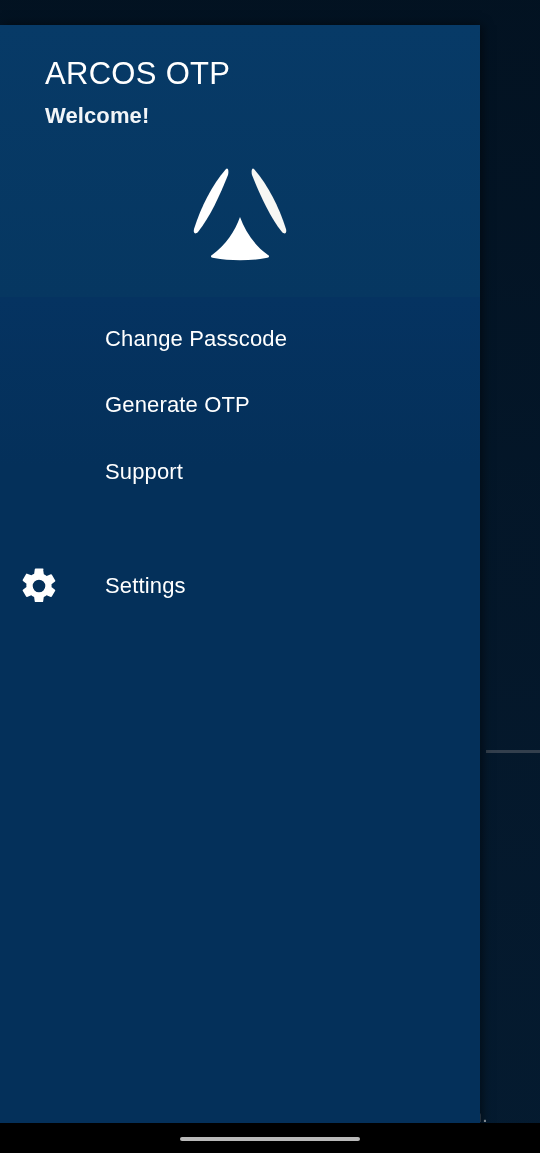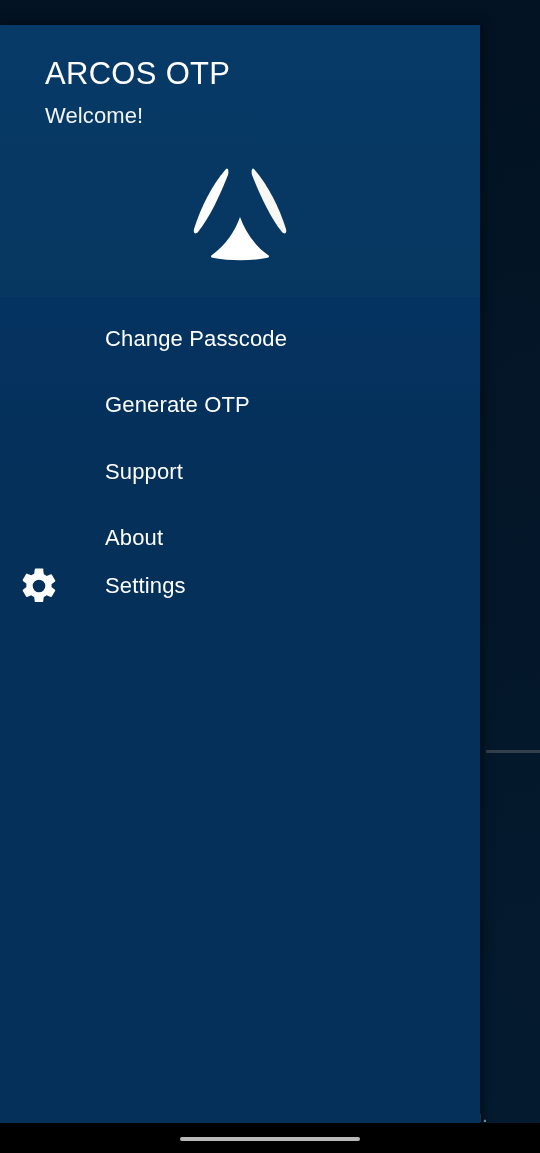--- a/index.html
+++ b/index.html
@@ -91,21 +91,21 @@
     letter-spacing: .3px;
     white-space: nowrap;
   }
   #welcome-text {
     position: absolute;
     left: 45px;
     top: 76px;
     font-size: 22px;
     line-height: 30px;
     color: #f2f5f8;
-    font-weight: 400;
+    font-weight: 700;
     letter-spacing: .1px;
     white-space: nowrap;
   }
 
   #brand-logo {
     position: absolute;
     left: 190px;
     top: 138px;
     width: 100px;
     height: 106px;
@@ -214,23 +214,20 @@
       </div>
 
       <div class="menu-item" id="item-1">
         <span class="menu-label">Generate OTP</span>
       </div>
 
       <div class="menu-item" id="item-2">
         <span class="menu-label">Support</span>
       </div>
 
-      <div class="menu-item" id="item-3">
-        <span class="menu-label">About</span>
-      </div>
 
       <div class="menu-item" id="item-4">
         <span class="menu-icon">
           <svg viewBox="0 0 24 24" xmlns="http://www.w3.org/2000/svg">
             <path fill="#ffffff" d="M19.14 12.94c.04-.31.06-.63.06-.94s-.02-.63-.07-.94l2.03-1.58a.49.49 0 0 0 .12-.61l-1.92-3.32a.49.49 0 0 0-.59-.22l-2.39.96c-.5-.38-1.03-.7-1.62-.94l-.36-2.54A.48.48 0 0 0 13.9 2h-3.84a.48.48 0 0 0-.47.41l-.36 2.54c-.59.24-1.13.57-1.62.94l-2.39-.96a.48.48 0 0 0-.59.22L2.71 8.47a.48.48 0 0 0 .12.61l2.03 1.58c-.05.31-.09.64-.09.94s.02.63.07.94l-2.03 1.58a.49.49 0 0 0-.12.61l1.92 3.32c.12.22.37.29.59.22l2.39-.96c.5.38 1.03.7 1.62.94l.36 2.54c.05.24.25.41.49.41h3.84c.24 0 .44-.17.47-.41l.36-2.54c.59-.24 1.13-.56 1.62-.94l2.39.96c.22.08.47 0 .59-.22l1.92-3.32a.49.49 0 0 0-.12-.61l-2.01-1.58zM12 15.6A3.6 3.6 0 1 1 12 8.4a3.6 3.6 0 0 1 0 7.2z"></path>
           </svg>
         </span>
         <span class="menu-label">Settings</span>
       </div>
 

